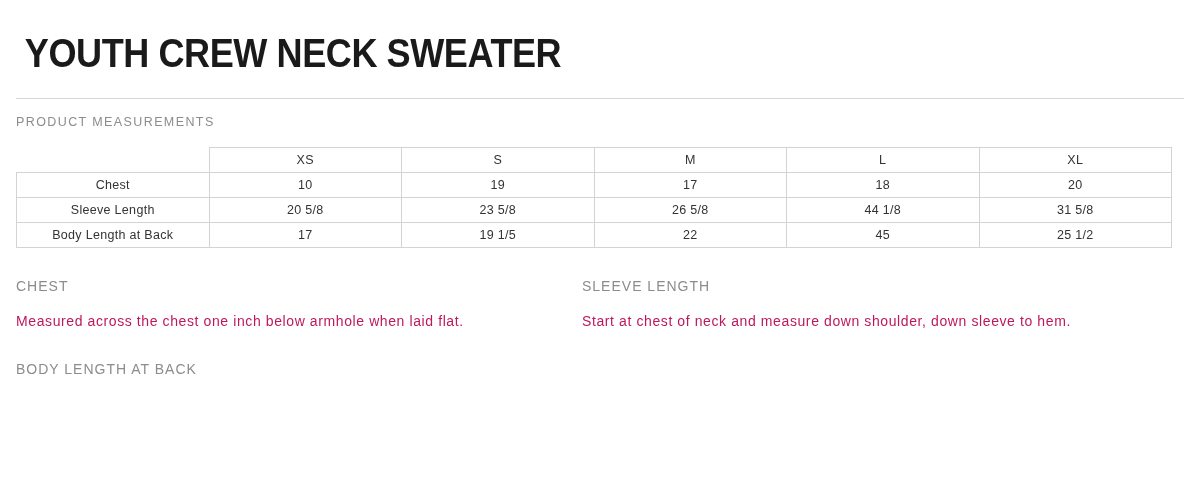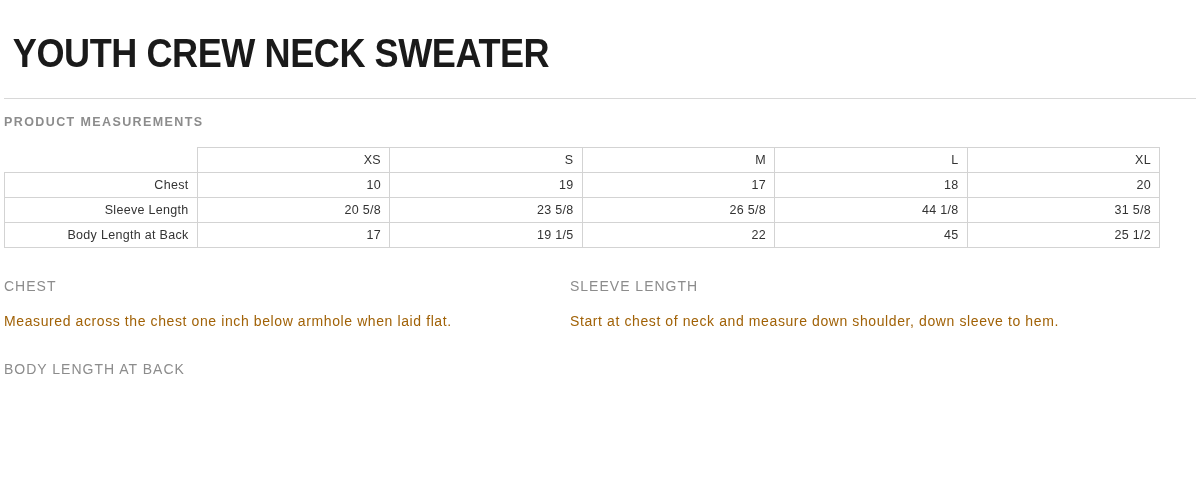--- a/index.html
+++ b/index.html
@@ -12,21 +12,21 @@
     background: #ffffff;
     font-family: "Liberation Sans", sans-serif;
     color: #333333;
     overflow: hidden;
   }
   .page {
     position: relative;
     width: 1200px;
     height: 491px;
     box-sizing: border-box;
-    padding: 0 4px;
+    padding: 0 16px;
   }
   .title {
     font-family: "Liberation Sans", sans-serif;
     font-weight: bold;
     font-size: 41px;
     line-height: 46px;
     letter-spacing: -0.5px;
     color: #1a1a1a;
     margin: 0;
     padding-top: 30px;
@@ -35,39 +35,39 @@
     transform-origin: left center;
     white-space: nowrap;
   }
   .rule {
     border: 0;
     border-top: 1px solid #d8d8d8;
     margin: 22px 0 0 0;
   }
   .section-label {
     font-size: 12.5px;
-    font-weight: bold;
+    font-weight: normal;
     letter-spacing: 1.4px;
     color: #8c8c8c;
     padding: 16px 0 0 0;
     text-transform: uppercase;
   }
   table.measurements {
     border-collapse: collapse;
     width: 1156px;
     margin-top: 18px;
     table-layout: fixed;
   }
   table.measurements th,
   table.measurements td {
     border: 1px solid #d3d3d3;
     font-size: 12.5px;
     font-weight: normal;
     color: #333333;
-    text-align: right;
+    text-align: center;
     padding: 5px 8px 5px 8px;
     height: 13px;
     letter-spacing: 0.3px;
   }
   table.measurements thead th {
     height: 14px;
   }
   table.measurements thead th.corner {
     border-top: none;
     border-left: none;
@@ -92,21 +92,21 @@
     font-size: 14px;
     letter-spacing: 1px;
     color: #8c8c8c;
     text-transform: uppercase;
     margin-bottom: 13px;
   }
   .note-body {
     font-size: 14px;
     line-height: 28px;
     letter-spacing: 0.6px;
-    color: #a16207;
+    color: #be185d;
   }
 </style>
 </head>
 <body>
 
 <div class="page">
 
   <h1 class="title">YOUTH CREW NECK SWEATER</h1>
 
   <hr class="rule">

